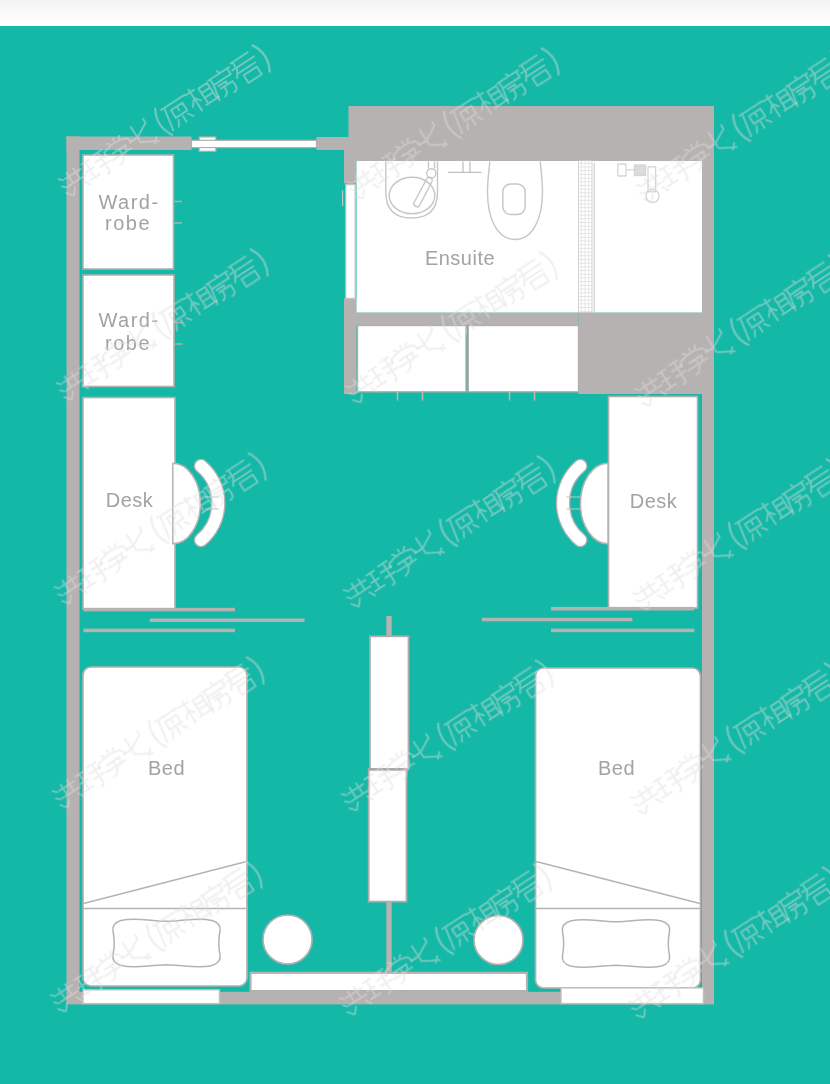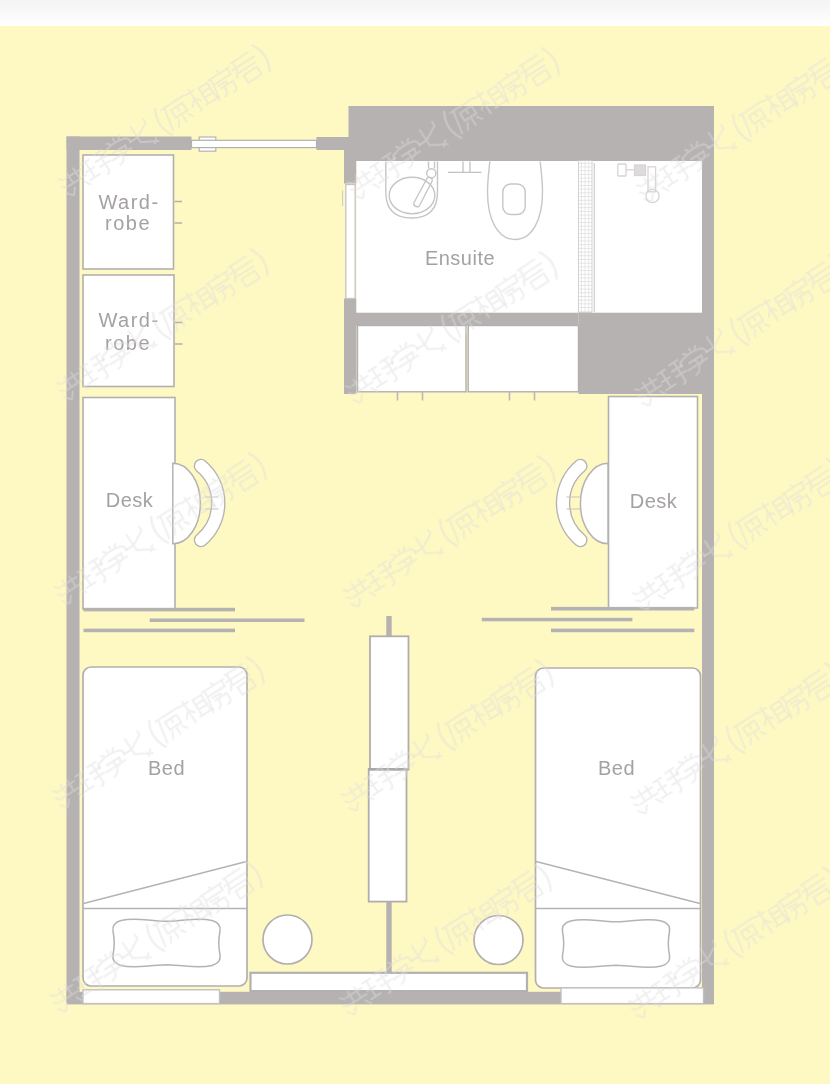--- a/index.html
+++ b/index.html
@@ -1,16 +1,16 @@
 <!DOCTYPE html>
 <html><head>
 <meta charset="utf-8">
 <style>
 html,body{margin:0;padding:0;background:#ffffff;}
-.page{position:relative;width:830px;height:1084px;background:#fef9c3;overflow:hidden;font-family:"Liberation Sans", sans-serif;}
+.page{position:relative;width:830px;height:1084px;background:#14b8a6;overflow:hidden;font-family:"Liberation Sans", sans-serif;}
 .topgrad{position:absolute;left:0;top:0;width:830px;height:26px;background:linear-gradient(#f4f4f4,#ffffff);}
 svg{position:absolute;left:0;top:0;}
 </style>
 </head>
 <body>
 <div class="page">
 
 <div class="topgrad"></div>
 <svg width="830" height="1084" viewBox="0 0 830 1084" fill="none">
 <defs>

